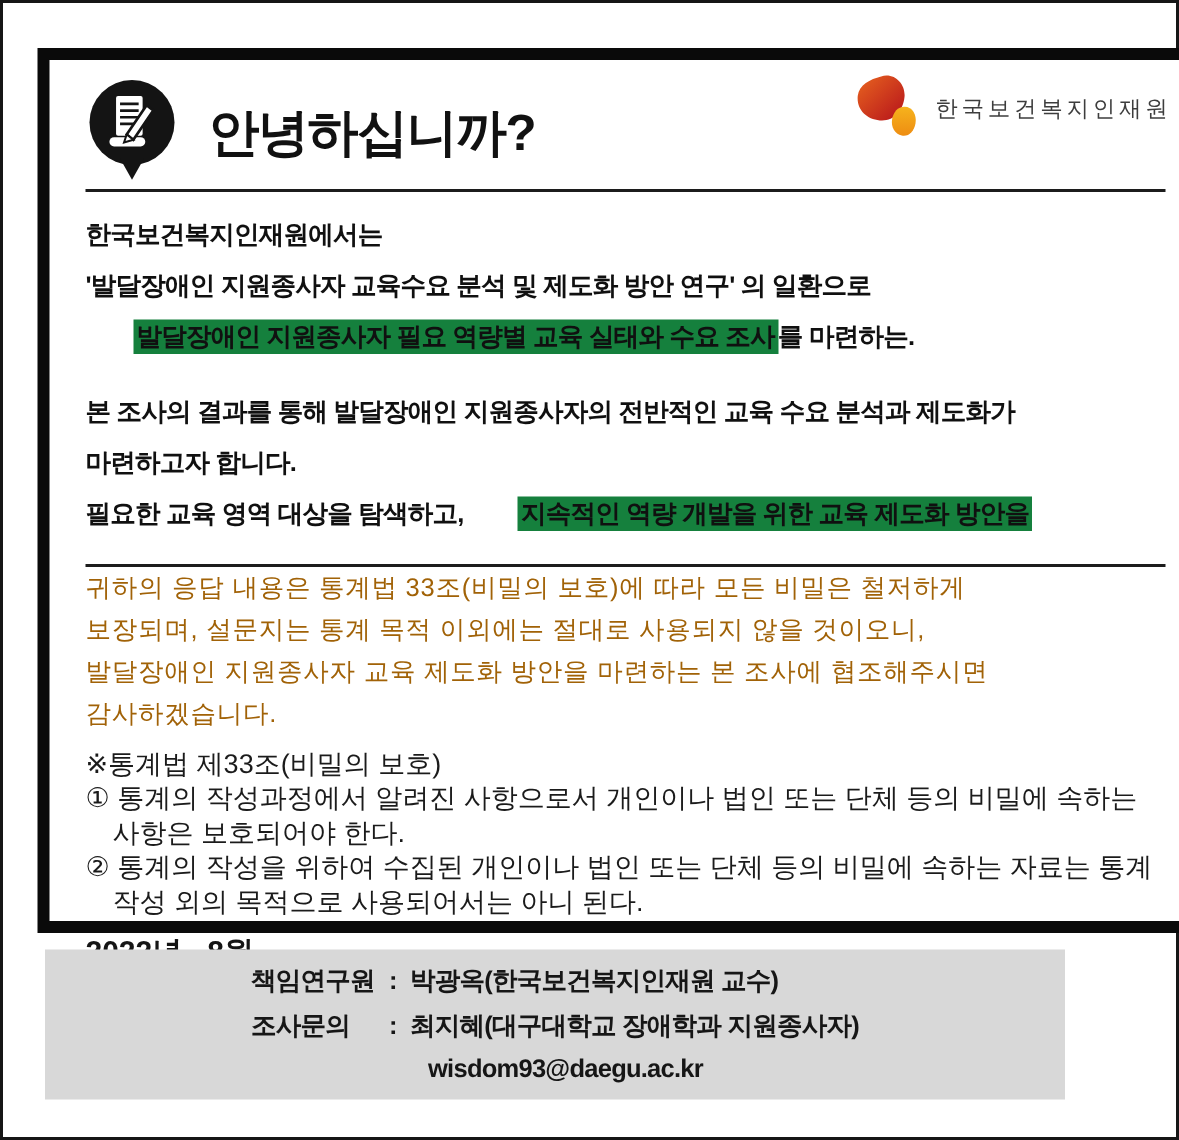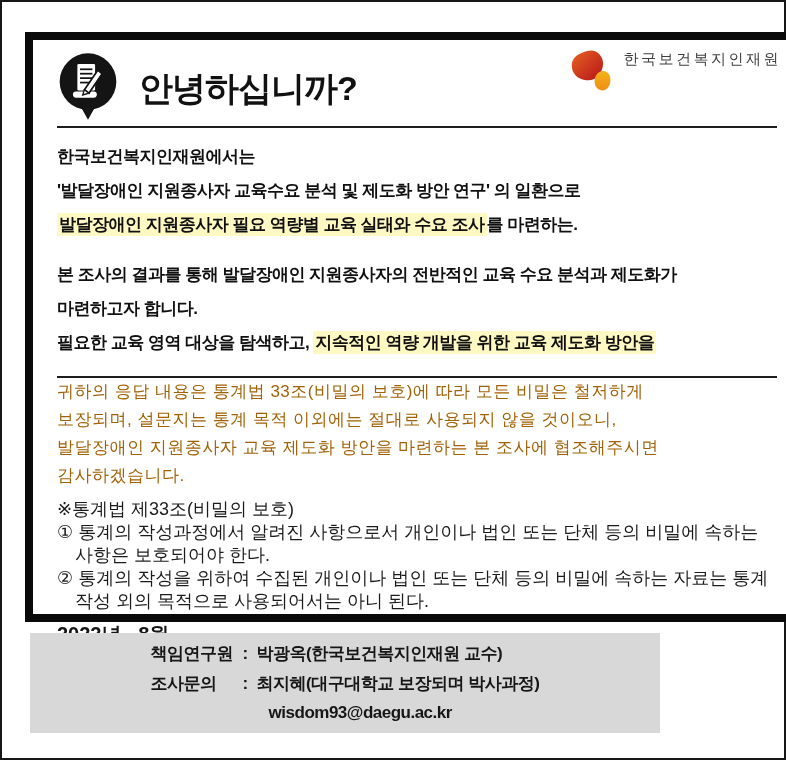--- a/index.html
+++ b/index.html
@@ -18,39 +18,39 @@
     border:8px solid #0a0a0a;background:#ffffff;padding:0 24px;box-sizing:content-box;
   }
   .header-row{
     position:relative;height:74px;display:flex;align-items:center;padding-top:12px;
   }
   .memo-icon{flex:0 0 auto;}
   .greeting{
     font-size:34px;font-weight:800;letter-spacing:-1px;margin-left:20px;color:#111;
   }
   .logo{
-    position:absolute;right:-4px;top:10px;display:flex;align-items:flex-start;gap:8px;
+    position:absolute;right:-4px;top:10px;display:flex;align-items:center;gap:8px;
   }
   .logo-text{font-size:15px;color:#3d3d3d;letter-spacing:2.5px;font-weight:500;}
   .divider{height:2px;background:#1c1c1c;width:100%;}
   
   .p-bold{font-size:17px;font-weight:700;letter-spacing:-0.5px;line-height:34px;margin-top:12px;color:#101010;}
   .p-bold + .p-bold{margin-top:16px;}
-  mark.hl{background:#fef9c3;color:inherit;padding:2px 2px;}
+  mark.hl{background:#15803d;color:inherit;padding:2px 2px;margin-left:32px;}
   .divider2{margin-top:16px;}
   
   .privacy{font-size:17px;font-weight:400;letter-spacing:0.5px;line-height:28px;color:#a16207;}
   
   .legal{margin-top:8px;font-size:18px;line-height:23px;color:#1b1b1b;}
   .legal .hang{padding-left:18px;text-indent:-18px;}
   
   .survey-date{text-align:left;font-size:20px;font-weight:700;margin-top:8px;white-space:pre;letter-spacing:0;}
   
   .footer-box{
-    position:absolute;left:30px;top:633px;width:630px;height:100px;background:#d8d8d8;
+    position:absolute;left:30px;top:633px;width:680px;height:100px;background:#d8d8d8;
     display:flex;flex-direction:column;justify-content:center;
   }
   .footer-inner{margin:0 auto;font-size:17px;font-weight:700;letter-spacing:-0.5px;color:#161616;}
   .f-row{display:flex;line-height:30px;}
   .f-label{width:92px;}
   .f-colon{width:14px;text-align:left;}
   .f-value{}
   .f-email{padding-left:118px;line-height:28px;}
 </style>
 </head>
@@ -131,17 +131,17 @@
 <div class="footer-box">
   <div class="footer-inner">
     <div class="f-row">
       <span class="f-label">책임연구원</span>
       <span class="f-colon">:</span>
       <span class="f-value">박광옥(한국보건복지인재원 교수)</span>
     </div>
     <div class="f-row">
       <span class="f-label">조사문의</span>
       <span class="f-colon">:</span>
-      <span class="f-value">최지혜(대구대학교 보장되며 박사과정)</span>
+      <span class="f-value">최지혜(대구대학교 장애학과 지원종사자)</span>
     </div>
     <div class="f-email">wisdom93@daegu.ac.kr</div>
   </div>
 </div>
 
 </body></html>

